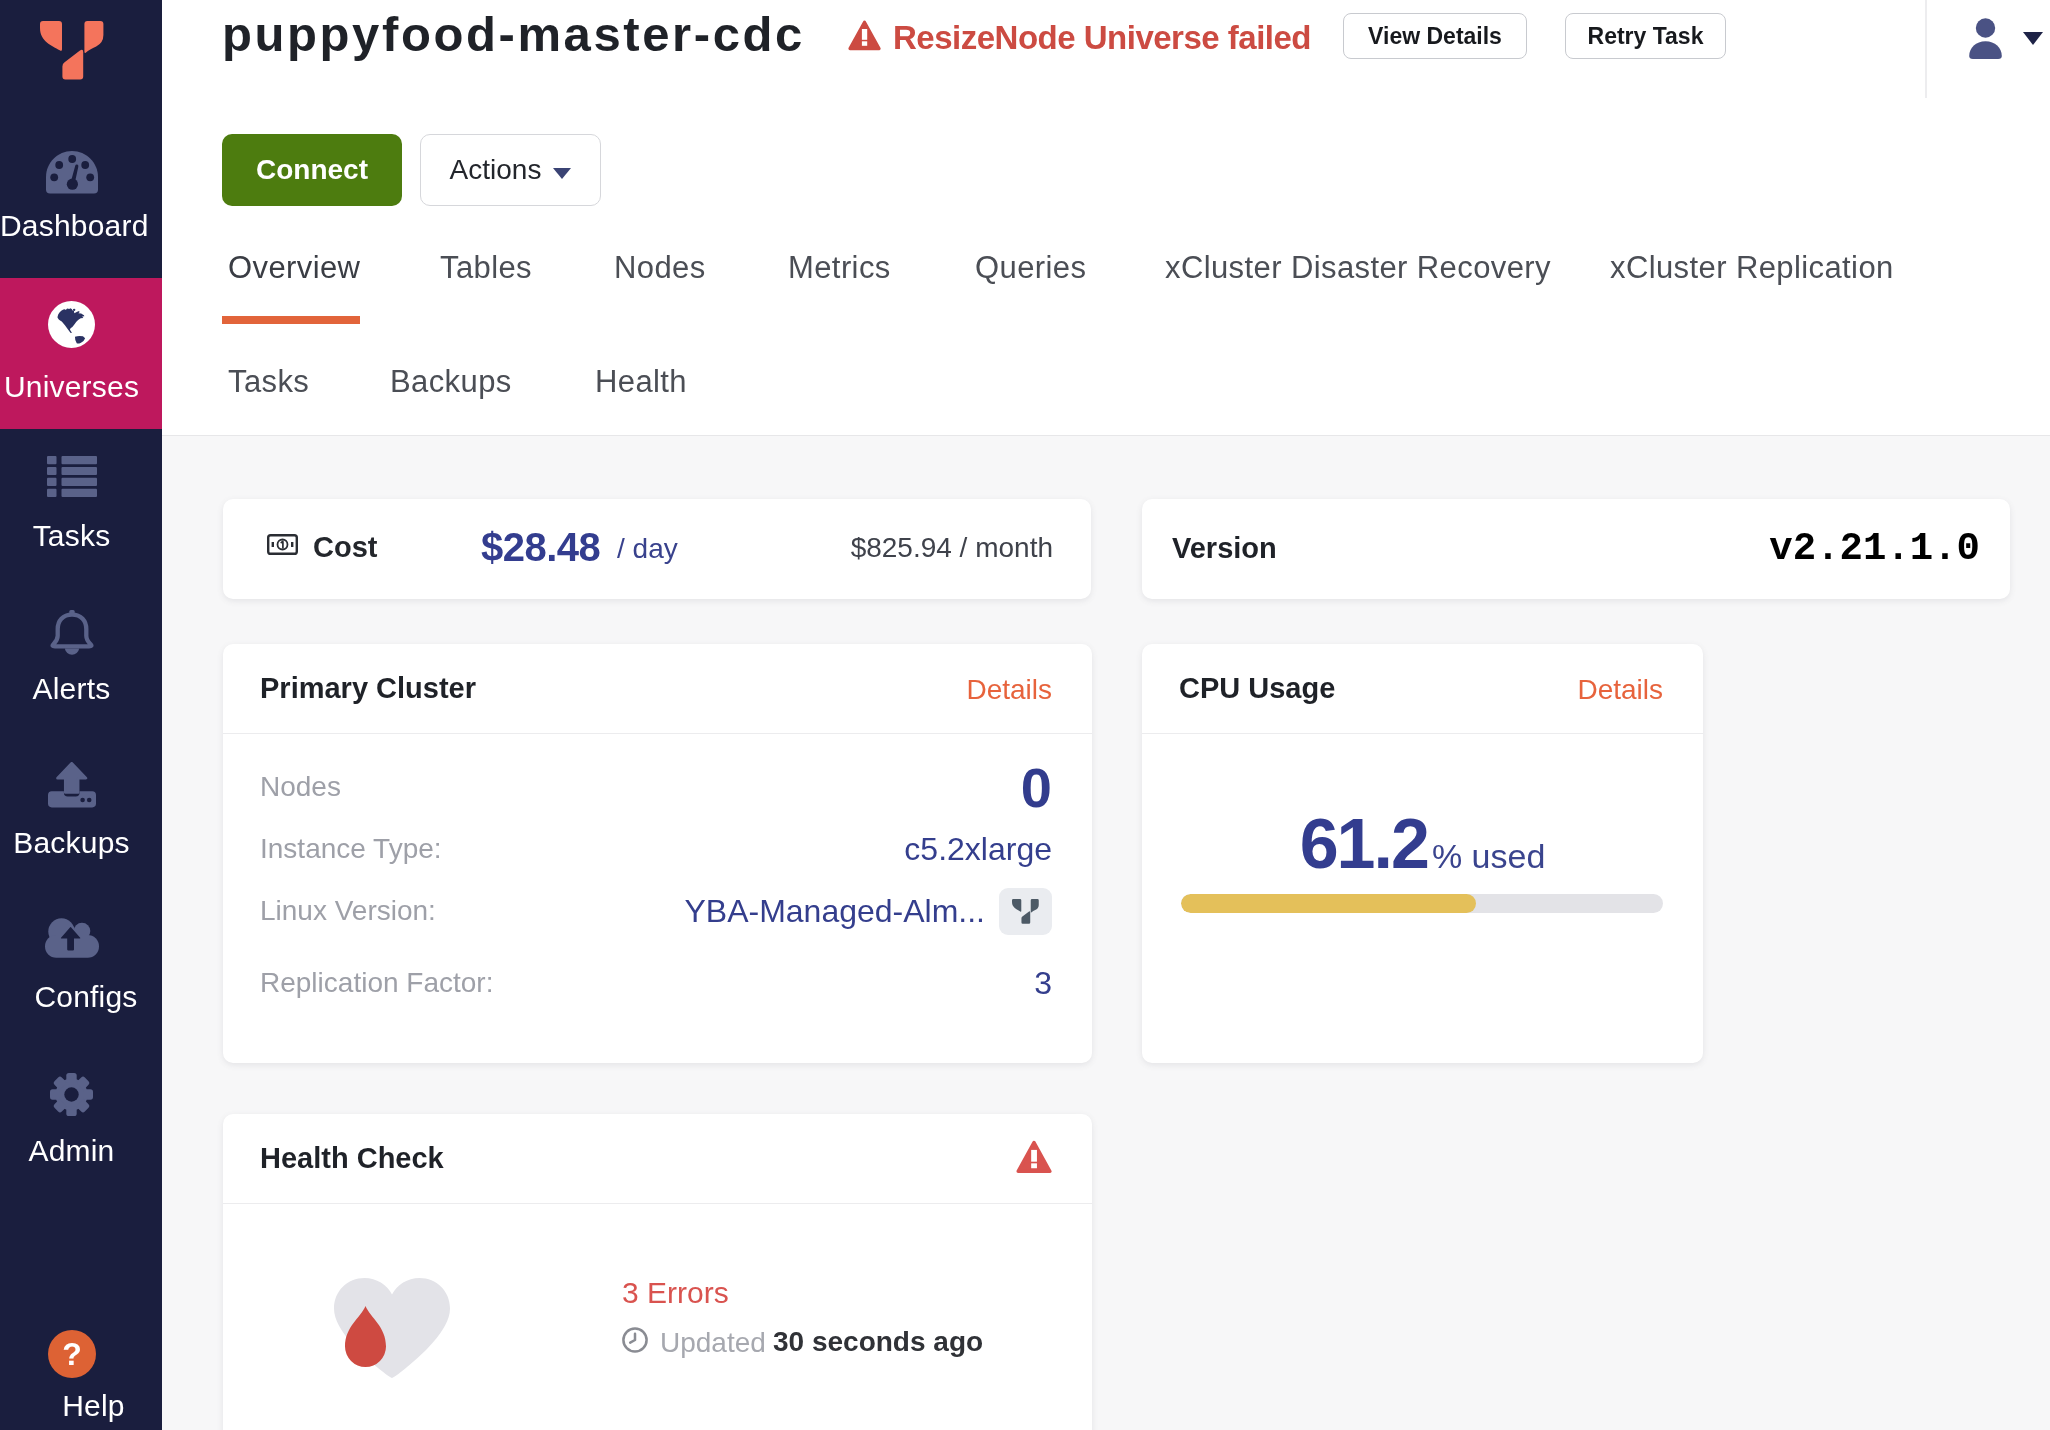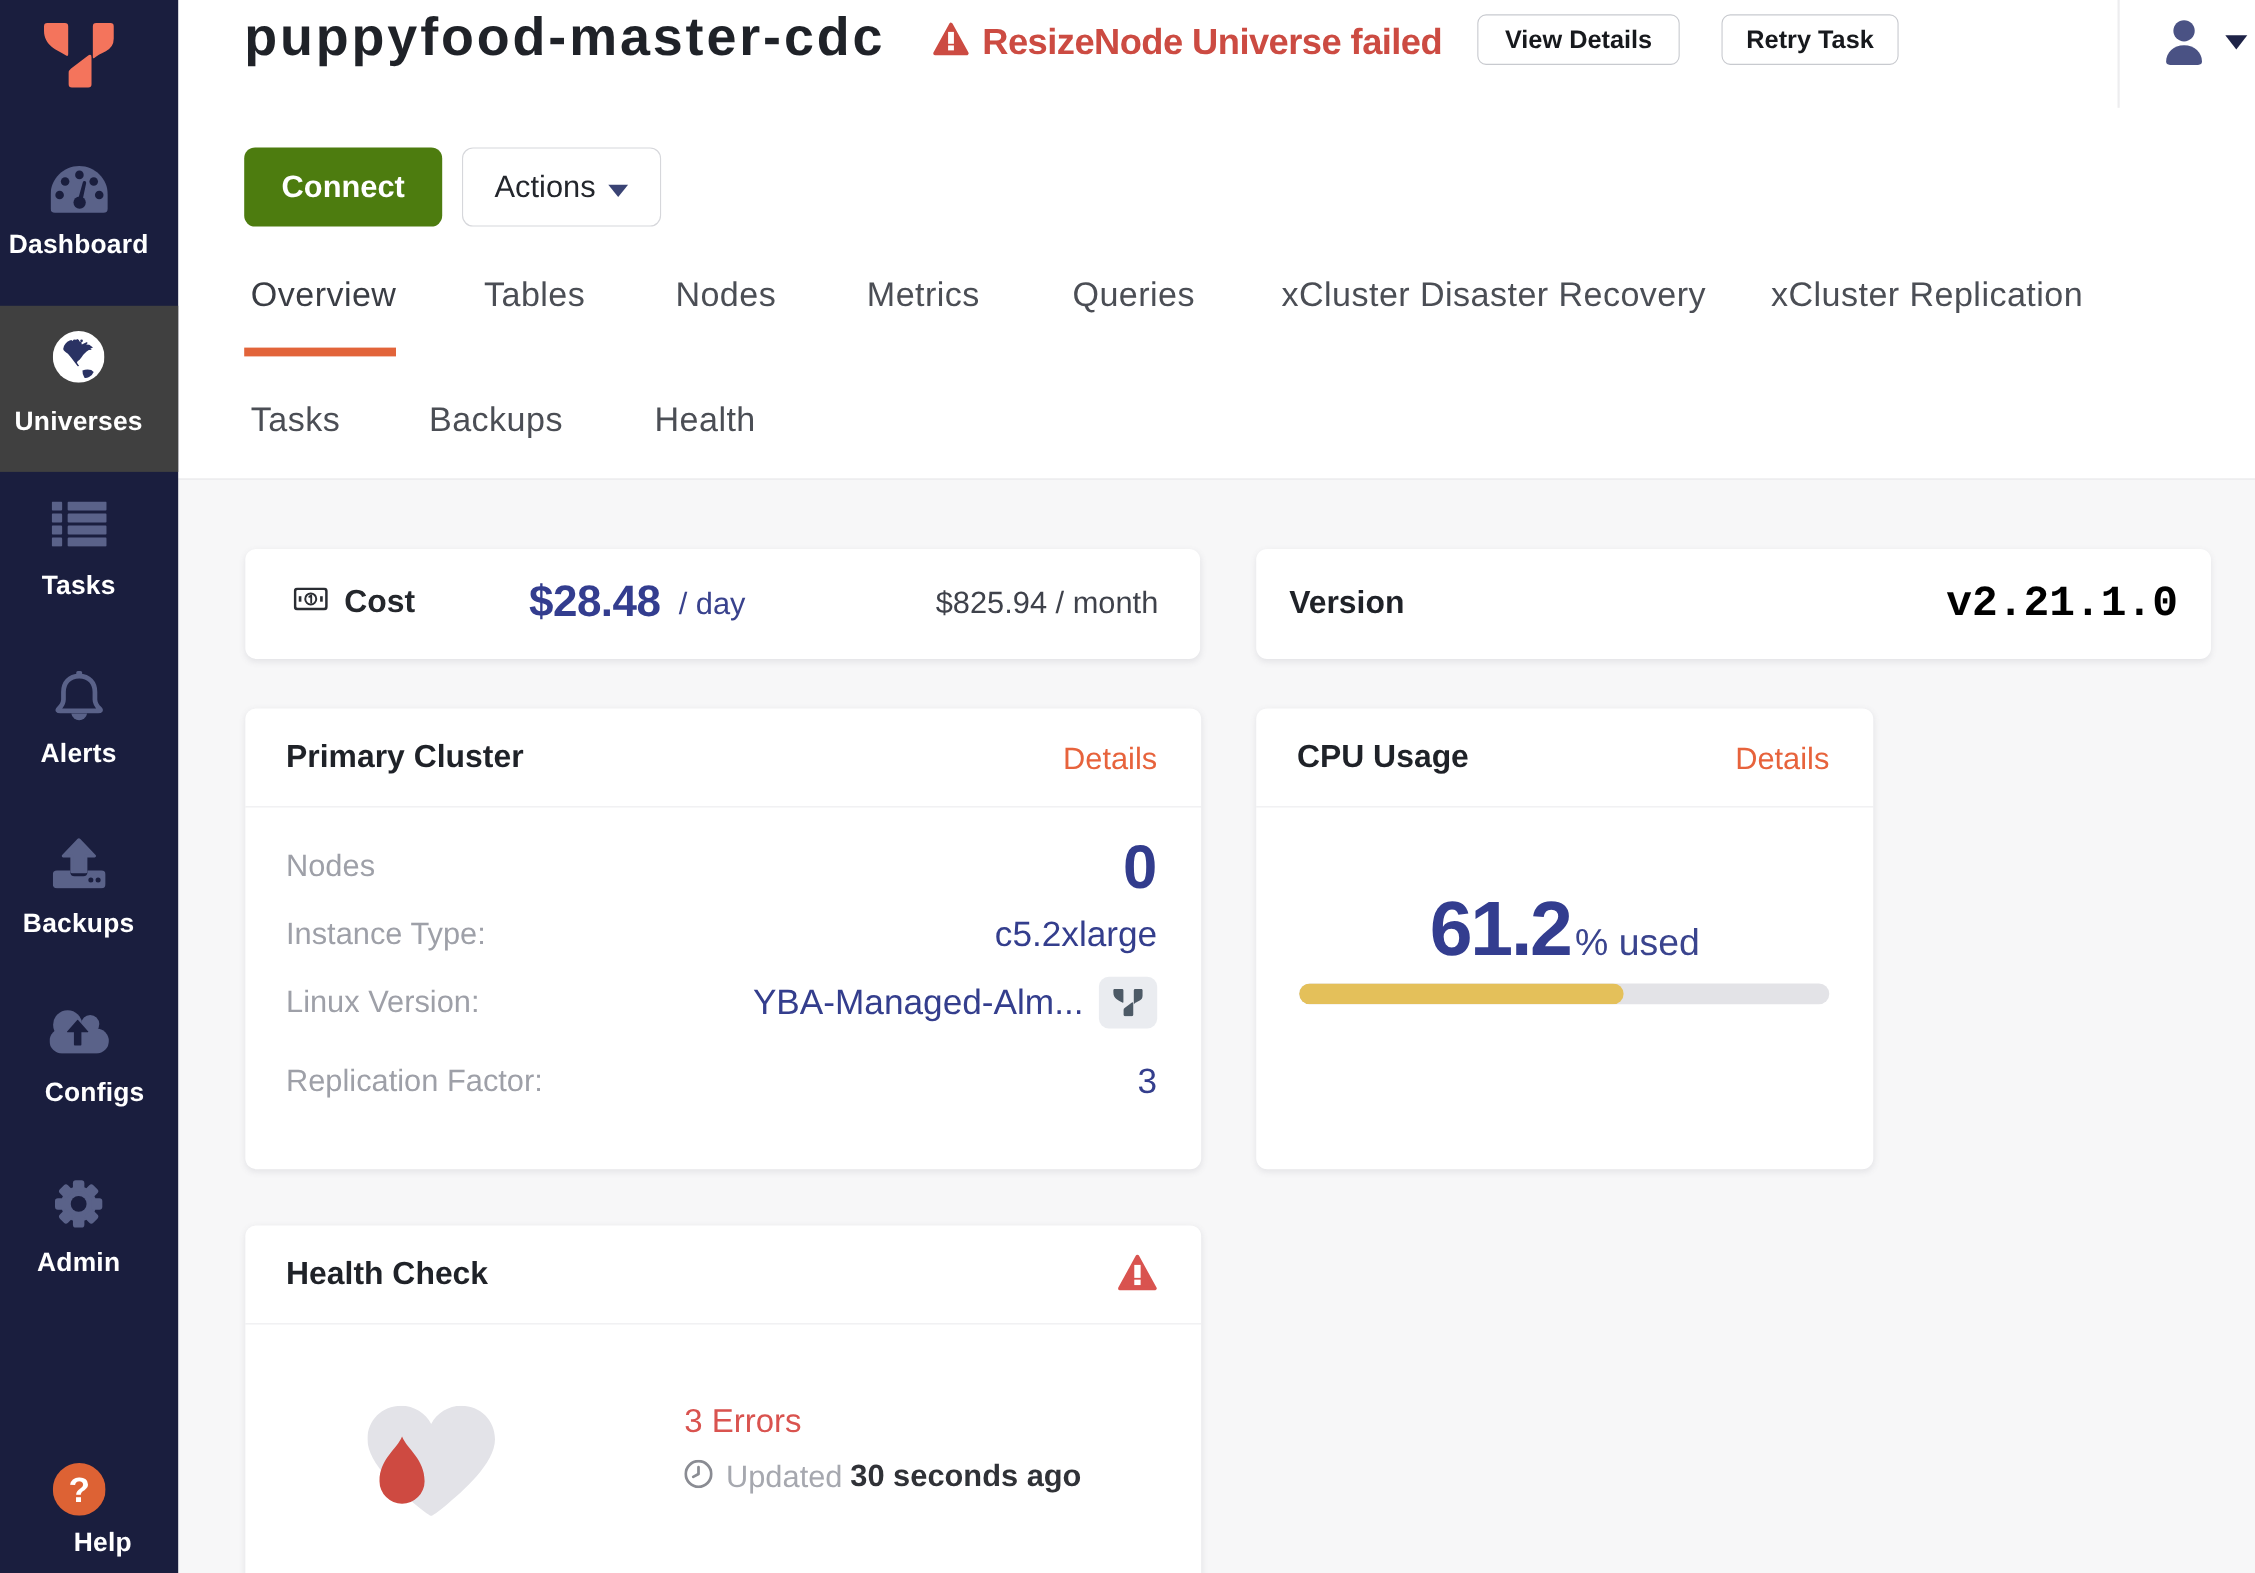--- a/index.html
+++ b/index.html
@@ -4,22 +4,22 @@
 <style>
   * { margin:0; padding:0; box-sizing:border-box; -webkit-font-smoothing:antialiased; }
   html,body { width:2050px; height:1430px; overflow:hidden; }
   body { font-family:"Liberation Sans", sans-serif; background:#fff; position:relative; }
 
   
   .sidebar { position:absolute; left:0; top:0; width:162px; height:1430px; background:#1A1E3E; z-index:5; }
   .logo { position:absolute; left:40px; top:21px; width:64px; height:59px; }
   .nav-item { position:absolute; left:0; width:162px; padding-right:19px; text-align:center; }
   .nav-item .ico { display:block; margin:0 auto; }
-  .nav-item .lbl { display:block; color:#fff; font-size:24px; font-weight:bold; letter-spacing:0.2px; margin-top:15px; }
-  .nav-item.active-bg { background:#404040; }
+  .nav-item .lbl { display:block; color:#fff; font-size:30px; font-weight:normal; letter-spacing:0.2px; margin-top:15px; }
+  .nav-item.active-bg { background:#be185d; }
 
   
   .main { position:absolute; left:162px; top:0; width:1888px; height:1430px; background:#fff; }
 
   .topbar { position:absolute; left:0; top:0; width:100%; height:100px; }
   .page-title { position:absolute; left:60px; top:6px; font-size:49px; font-weight:bold; color:#1F2228; letter-spacing:2.6px; }
   .warn-tri-sm { position:absolute; left:686px; top:20px; width:33px; height:31px; }
   .task-error { position:absolute; left:731px; top:19px; font-size:33px; font-weight:bold; color:#CC4B42; letter-spacing:-0.5px; }
   .btn-outline { position:absolute; top:13px; height:46px; background:#fff; border:1.5px solid #C8CACF; border-radius:8px; font-family:"Liberation Sans",sans-serif; font-size:23px; font-weight:bold; color:#17191D; padding:0; white-space:nowrap; cursor:pointer; }
   .btn-view { left:1181px; width:184px; }

